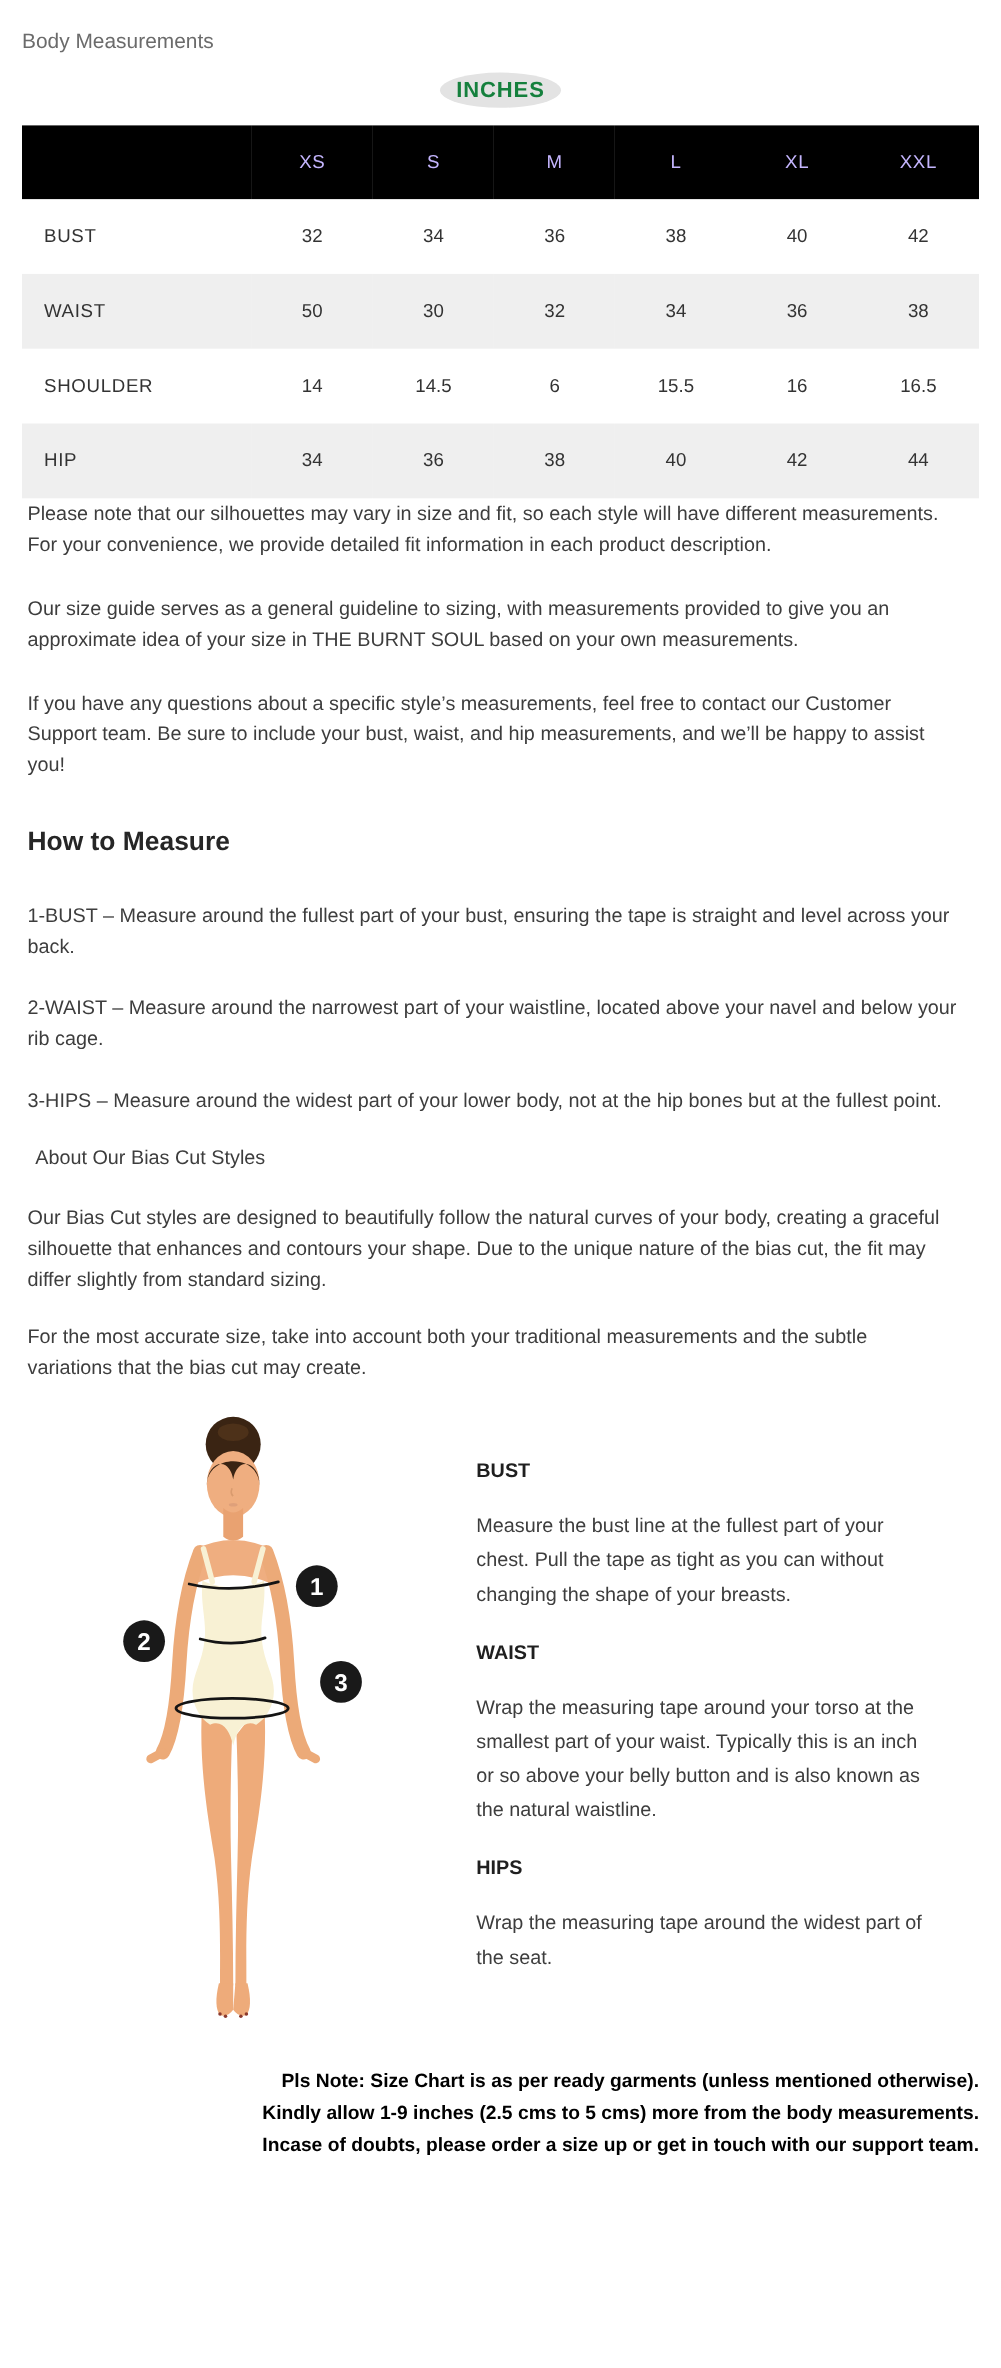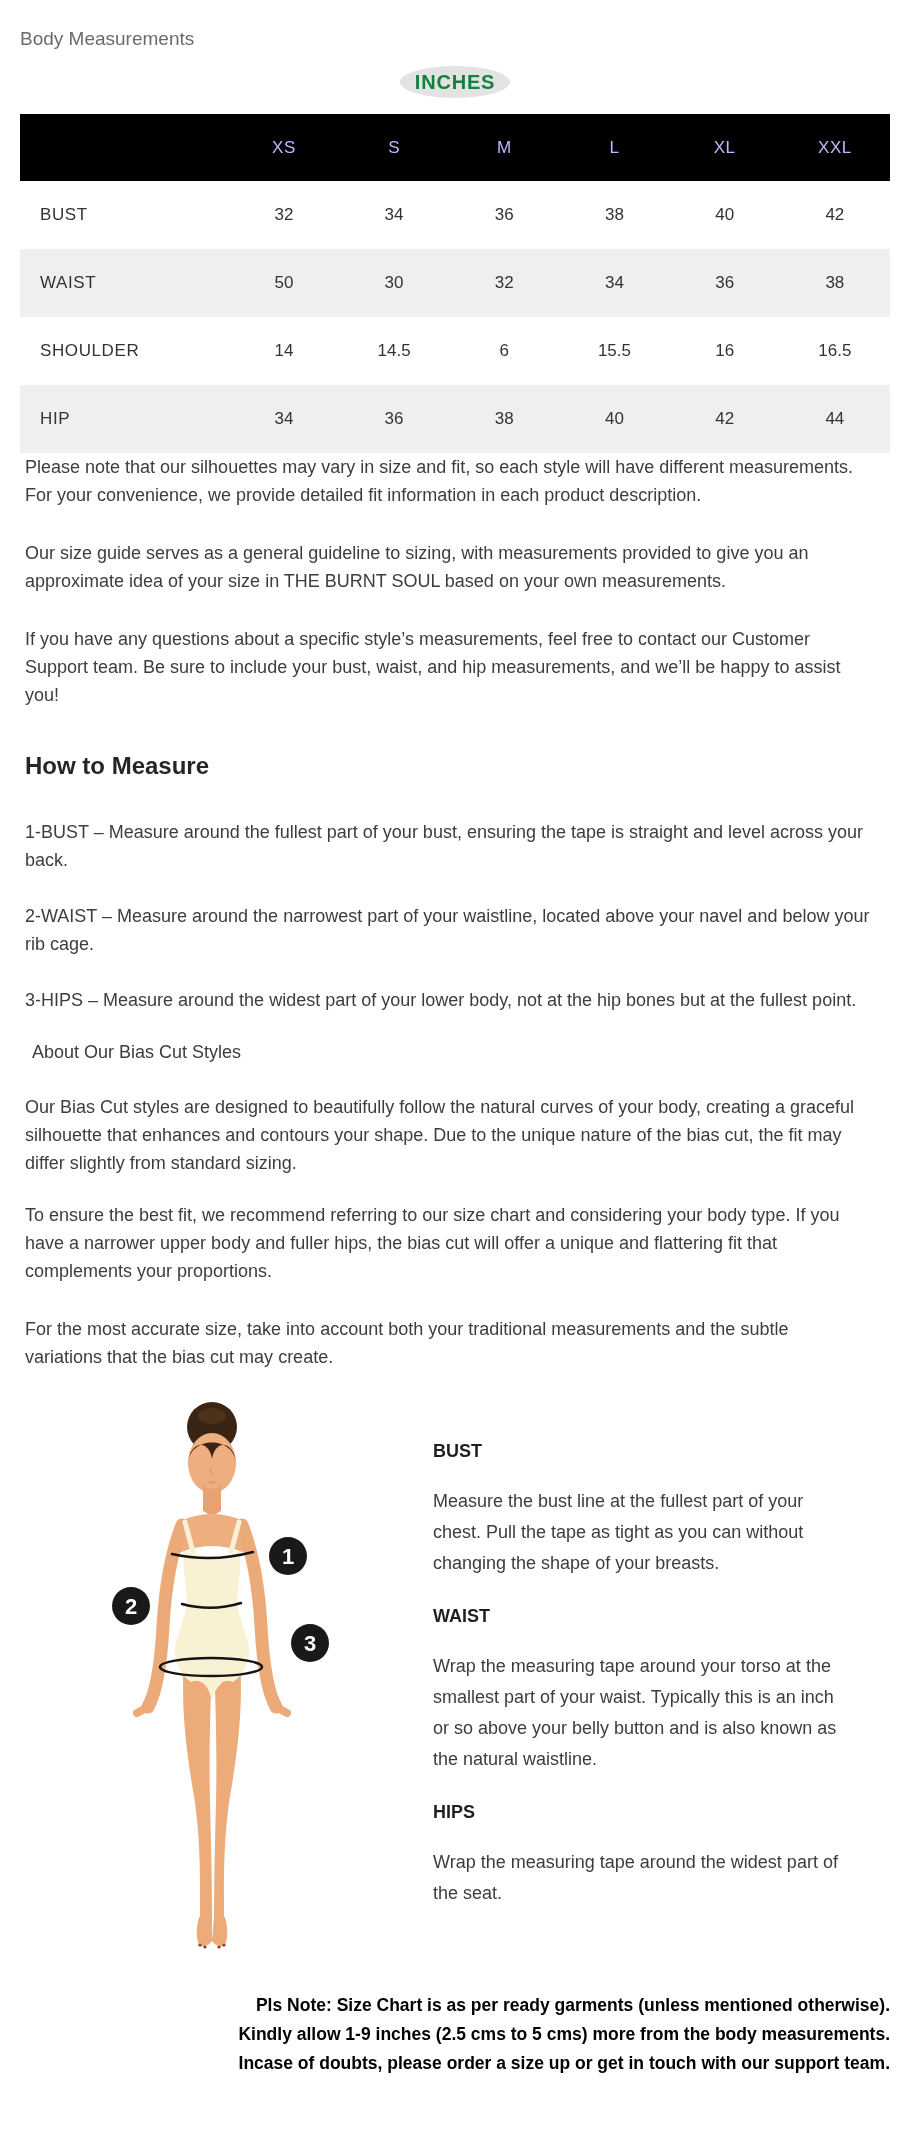--- a/index.html
+++ b/index.html
@@ -135,21 +135,20 @@
 
     <div class="section-heading">How to Measure</div>
 
     <p class="measure-item">1-BUST – Measure around the fullest part of your bust, ensuring the tape is straight and level across your back.</p>
     <p class="measure-item">2-WAIST – Measure around the narrowest part of your waistline, located above your navel and below your rib cage.</p>
     <p class="measure-item">3-HIPS – Measure around the widest part of your lower body, not at the hip bones but at the fullest point.</p>
 
     <div class="about-heading">About Our Bias Cut Styles</div>
 
     <p class="para tight">Our Bias Cut styles are designed to beautifully follow the natural curves of your body, creating a graceful silhouette that enhances and contours your shape. Due to the unique nature of the bias cut, the fit may differ slightly from standard sizing.</p>
-    <p class="para">To ensure the best fit, we recommend referring to our size chart and considering your body type. If you have a narrower upper body and fuller hips, the bias cut will offer a unique and flattering fit that complements your proportions.</p>
     <p class="para" style="margin-bottom:0;">For the most accurate size, take into account both your traditional measurements and the subtle variations that the bias cut may create.</p>
   </div>
 
   <div class="figure-row">
     <div class="figure-col">
       <svg width="330" height="560" viewBox="0 0 330 560" xmlns="http://www.w3.org/2000/svg">
 
         <circle cx="122" cy="26" r="25" fill="#3a2413"></circle>
         <ellipse cx="122" cy="15" rx="14" ry="8" fill="#4d3119"></ellipse>
 

